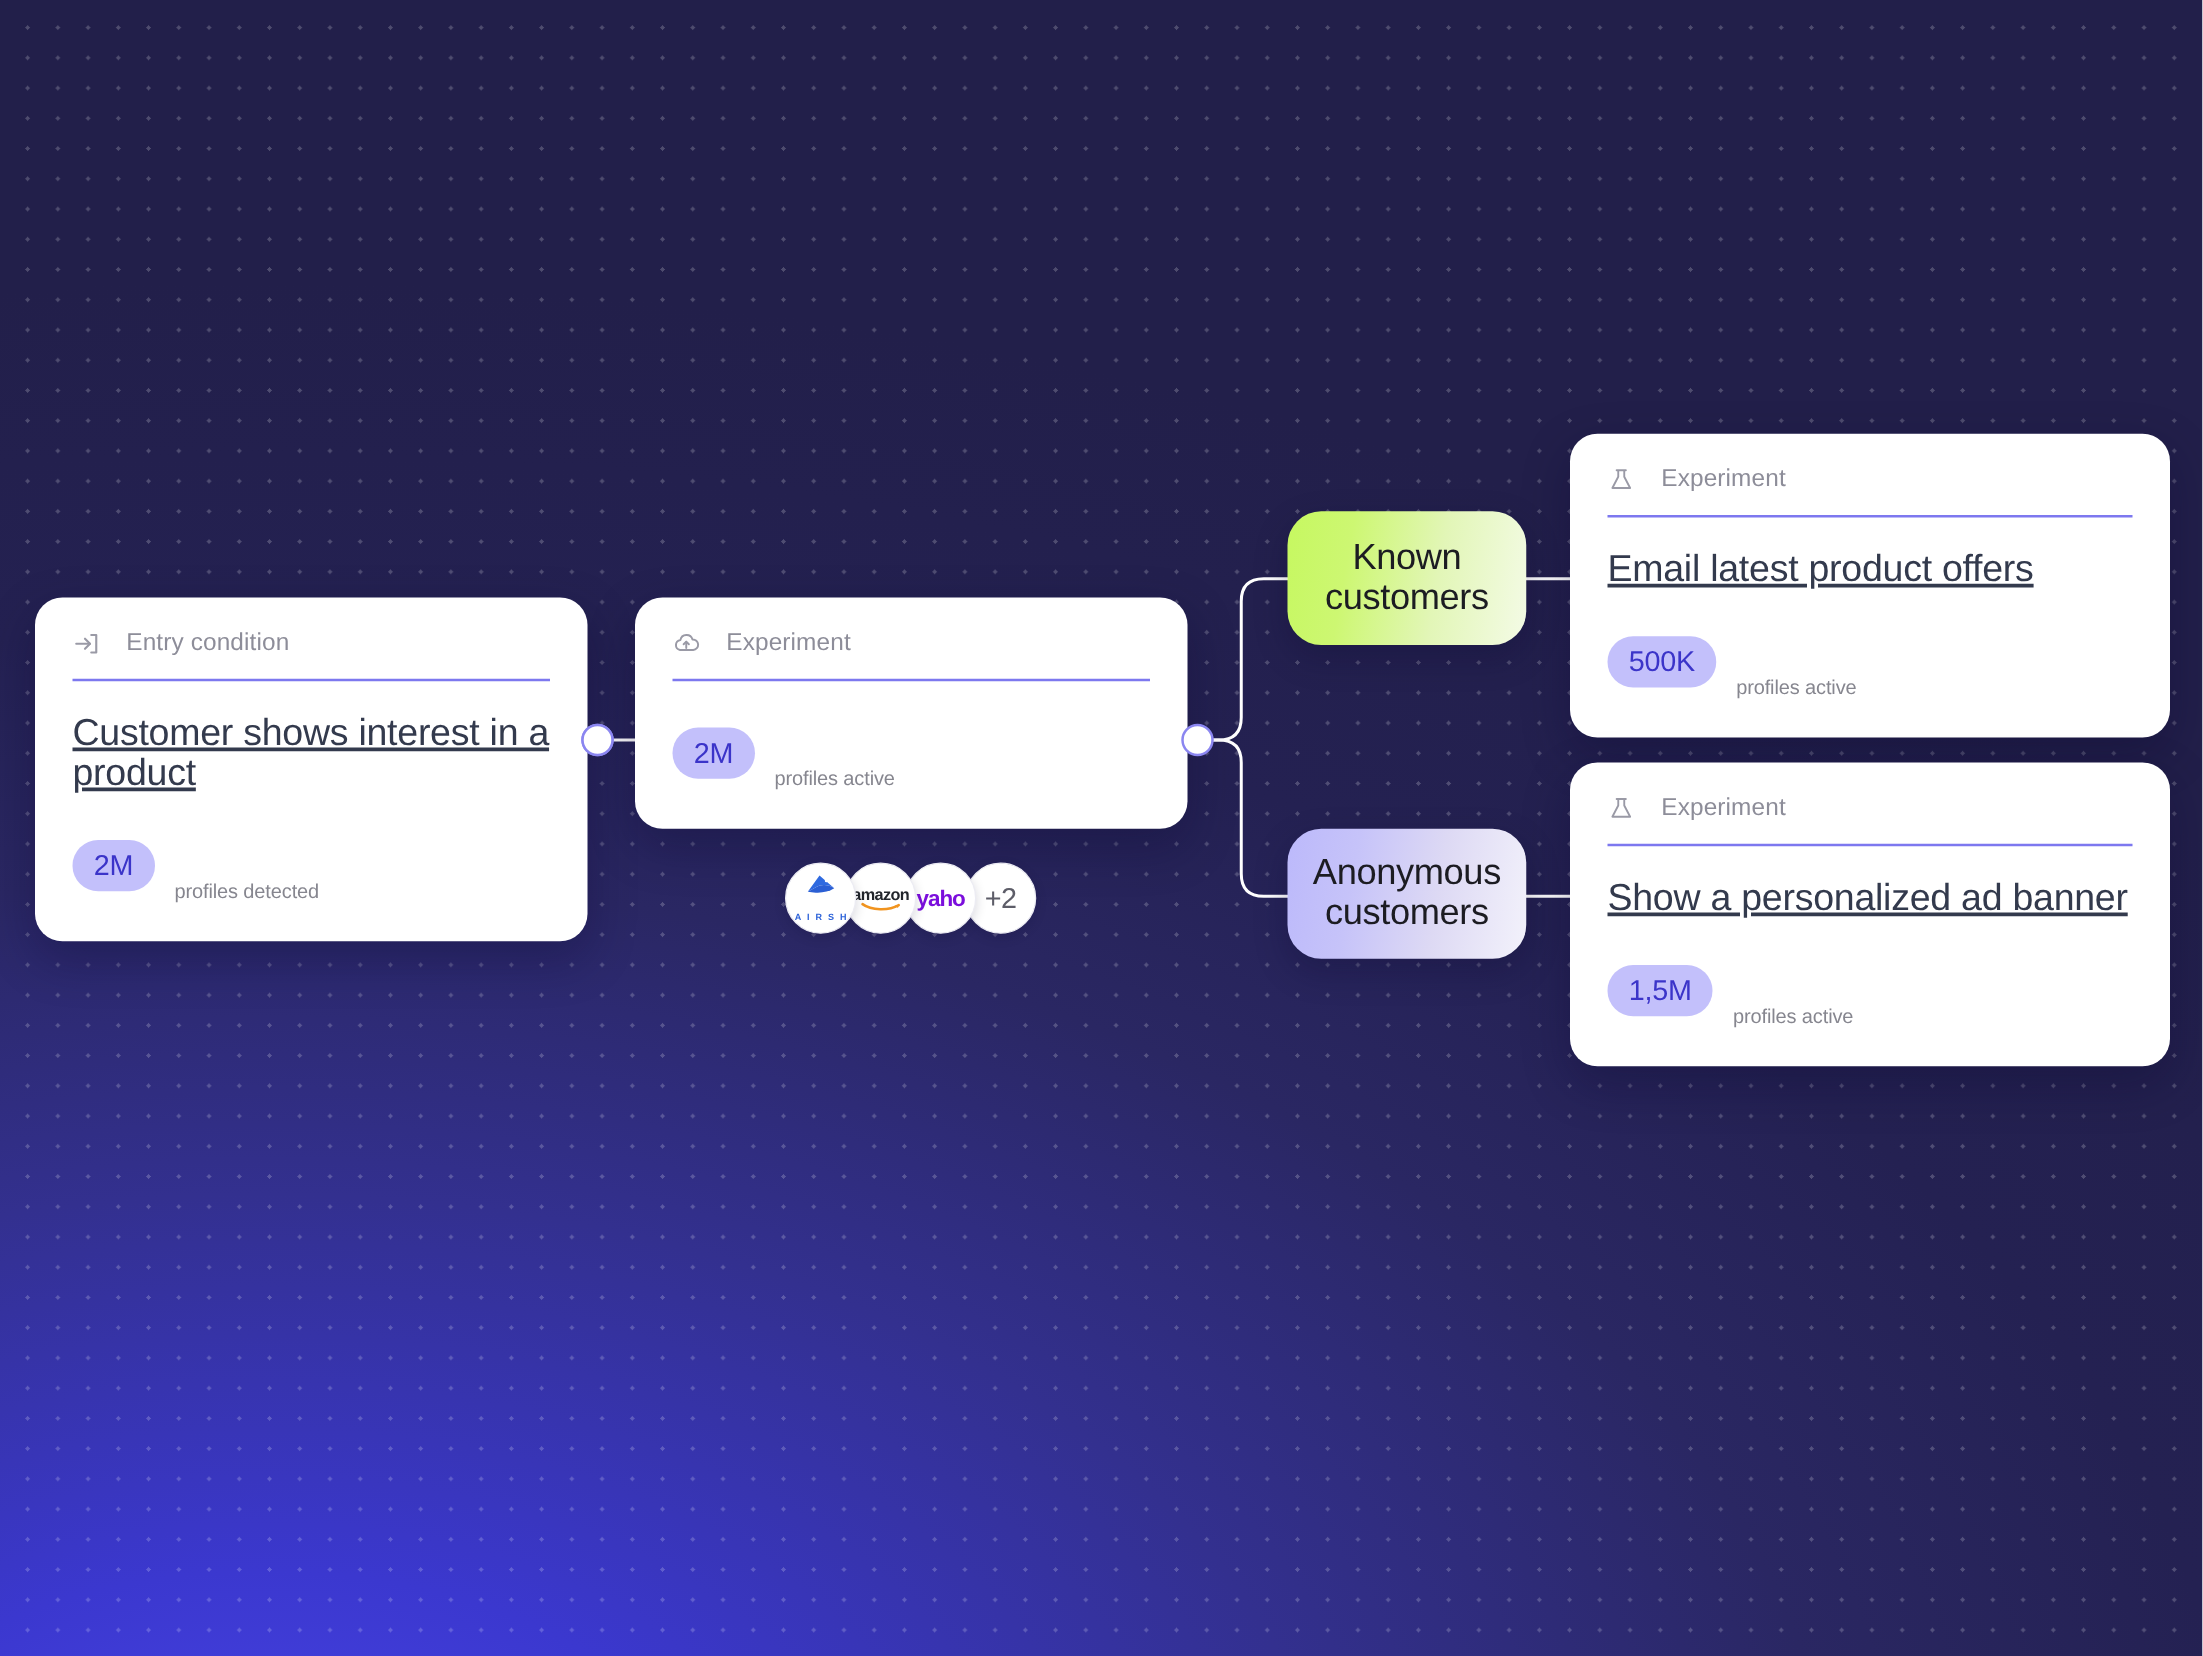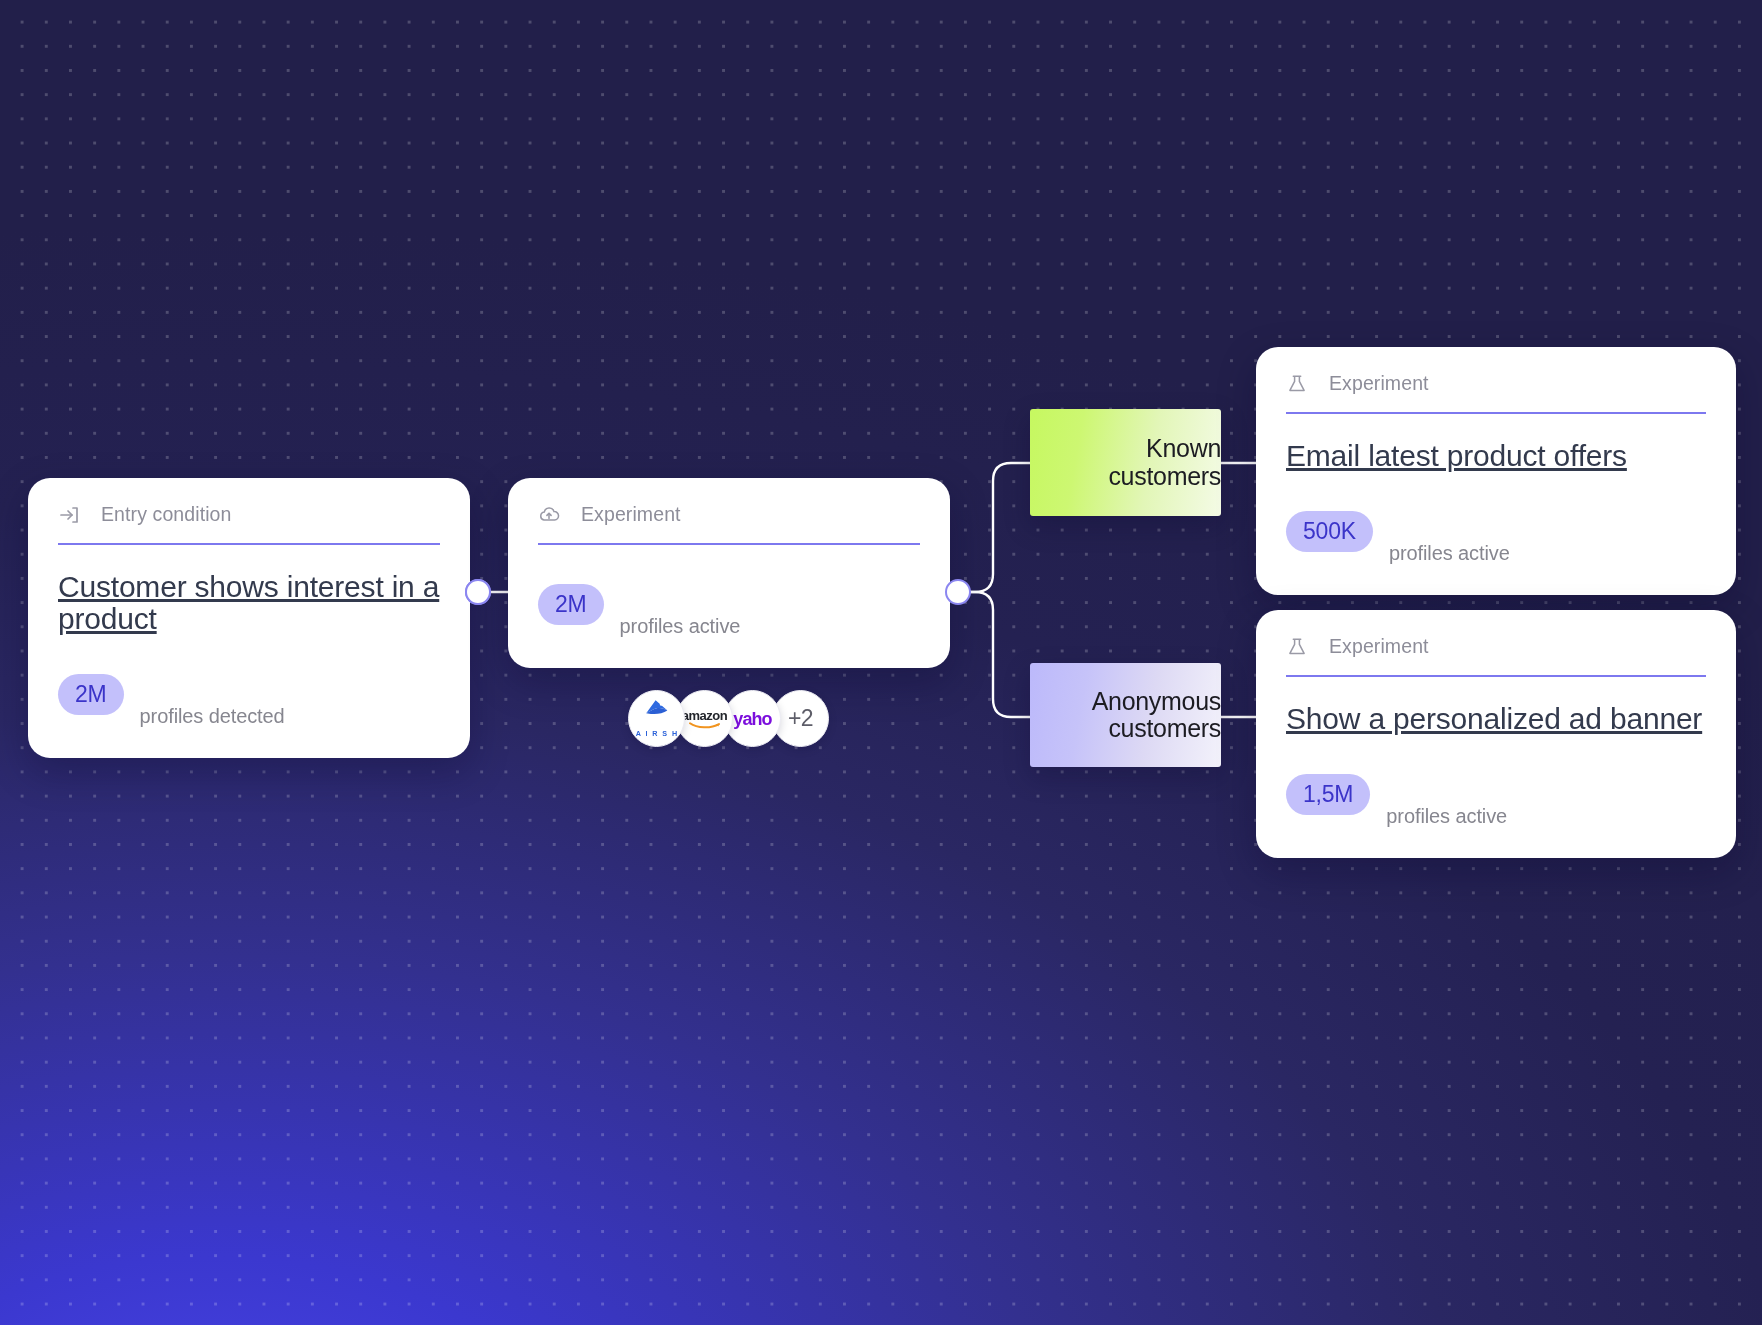--- a/index.html
+++ b/index.html
@@ -105,41 +105,41 @@
   .metric-pill {
     background: #c3c0fb;
     color: #3b34c9;
     border-radius: 999px;
     padding: 9px 17px;
     font-size: 23px;
     line-height: 1;
     letter-spacing: -0.2px;
   }
   .metric-label {
-    font-size: 20px;
+    font-size: 16px;
     color: #86868f;
     letter-spacing: -0.1px;
     margin-top: 44px;
   }
 
   
   #card-entry     { left: 28px;   top: 478px; width: 442px; }
   #card-connect   { left: 508px;  top: 478px; width: 442px; }
   #card-exp-1     { left: 1256px; top: 347px; width: 480px; }
   #card-exp-2     { left: 1256px; top: 610px; width: 480px; }
 
   
   .segment {
     position: absolute;
-    border-radius: 3px;
+    border-radius: 27px;
     display: flex;
     align-items: center;
     justify-content: center;
-    text-align: right;
-    font-size: 25px;
+    text-align: center;
+    font-size: 29px;
     line-height: 1.1;
     color: #1c1c22;
     letter-spacing: -0.3px;
     box-shadow: 0 10px 26px rgba(10, 8, 45, 0.26);
     z-index: 5;
   }
   #seg-known {
     left: 1030px; top: 409px; width: 191px; height: 107px;
     background: linear-gradient(100deg, #c6f860 0%, #cdf772 26%, #e2f6b7 62%, #f4fbe6 100%);
   }

